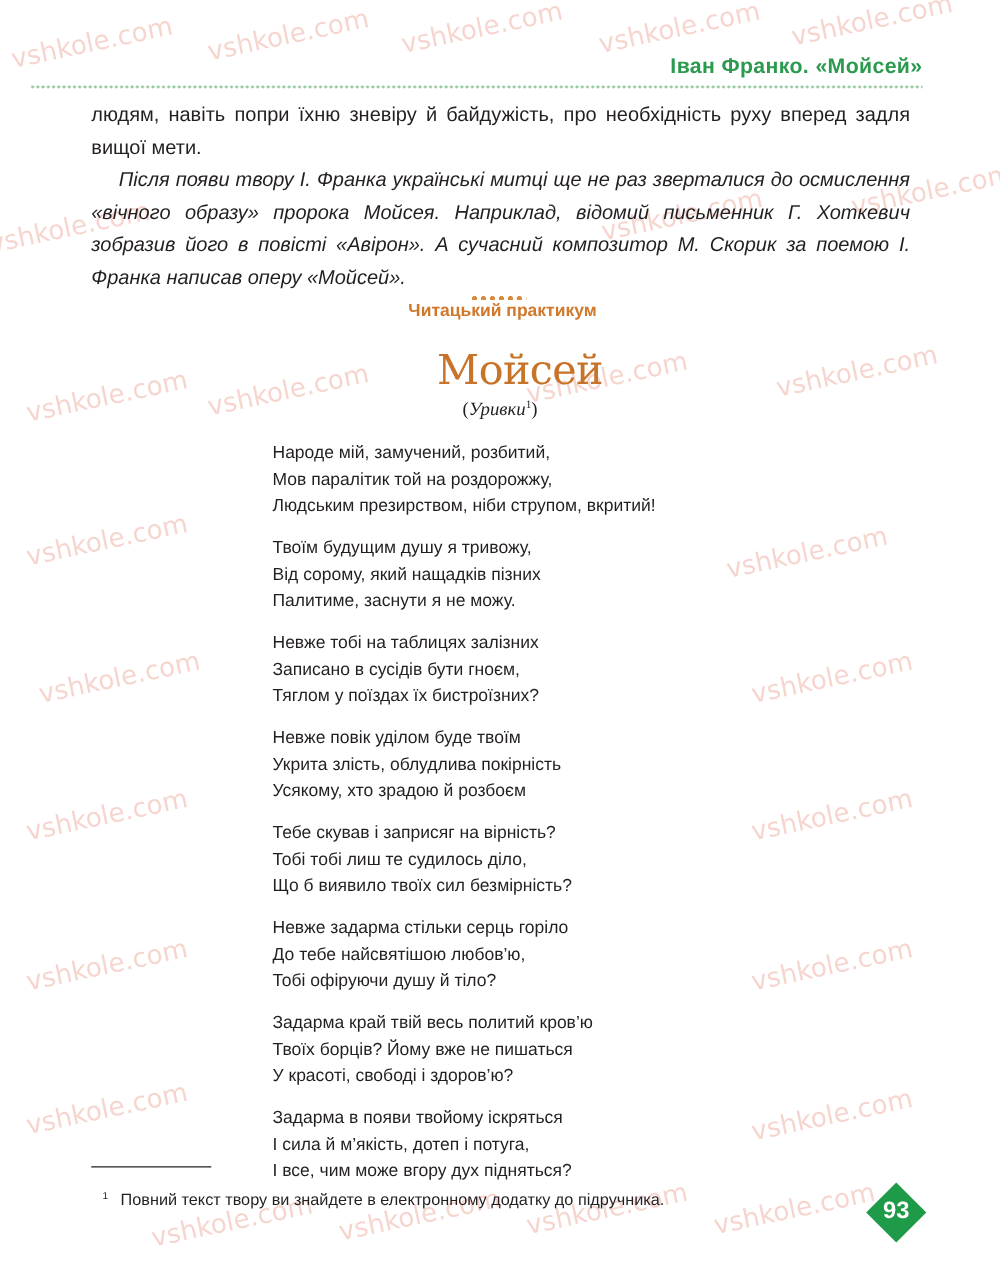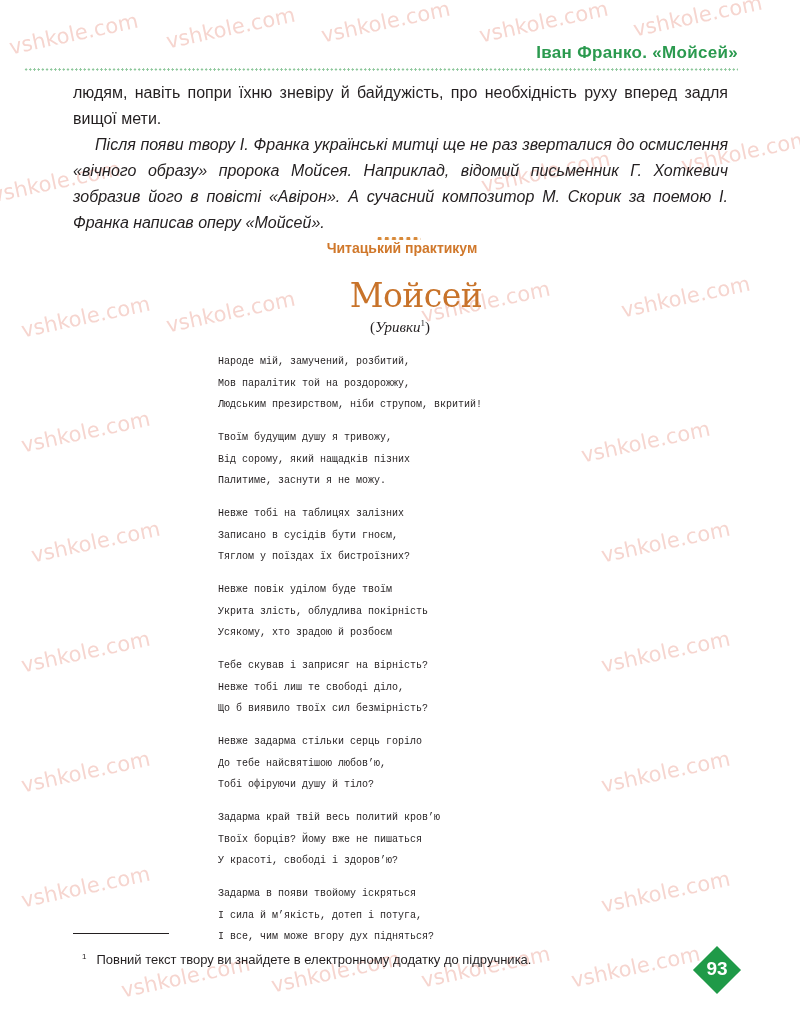--- a/index.html
+++ b/index.html
@@ -48,21 +48,21 @@
     margin-left: 32px;
   }
   .poem-subtitle {
     position: absolute; left: 0; right: 0; top: 318px; text-align: center;
     font-family: "Liberation Serif", serif; font-size: 15px;
   }
   .poem-subtitle i { }
   .poem-subtitle sup { font-size: 9px; }
   .poem {
     position: absolute; left: 218px; top: 351px;
-    font-family: Liberation Mono, monospace; font-size: 10px; line-height: 21.5px;
+    font-family: Liberation Sans, sans-serif; font-size: 14px; line-height: 21.5px;
     color: #231f20;
   }
   .stanza { margin-bottom: 11.5px; }
   .line { white-space: nowrap; }
   .fn-rule { position: absolute; left: 73px; top: 933px; width: 96px; height: 1px; background: #231f20; }
   .footnote { position: absolute; left: 82px; top: 940px; font-size: 13px; color: #231f20; white-space: nowrap; margin-top: 12px; }
   .footnote sup { font-size: 8px; margin-right: 10px; vertical-align: 5px; }
   .page-badge {
     position: absolute; left: 693px; top: 946px; width: 48px; height: 48px;
   }
@@ -141,21 +141,21 @@
       <div class="line">Записано в сусідів бути гноєм,</div>
       <div class="line">Тяглом у поїздах їх бистроїзних?</div>
     </div>
     <div class="stanza">
       <div class="line">Невже повік уділом буде твоїм</div>
       <div class="line">Укрита злість, облудлива покірність</div>
       <div class="line">Усякому, хто зрадою й розбоєм</div>
     </div>
     <div class="stanza">
       <div class="line">Тебе скував і заприсяг на вірність?</div>
-      <div class="line">Невже тобі лиш те свободі діло,</div>
+      <div class="line">Тобі тобі лиш те судилось діло,</div>
       <div class="line">Що б виявило твоїх сил безмірність?</div>
     </div>
     <div class="stanza">
       <div class="line">Невже задарма стільки серць горіло</div>
       <div class="line">До тебе найсвятішою любов’ю,</div>
       <div class="line">Тобі офіруючи душу й тіло?</div>
     </div>
     <div class="stanza">
       <div class="line">Задарма край твій весь политий кров’ю</div>
       <div class="line">Твоїх борців? Йому вже не пишаться</div>

